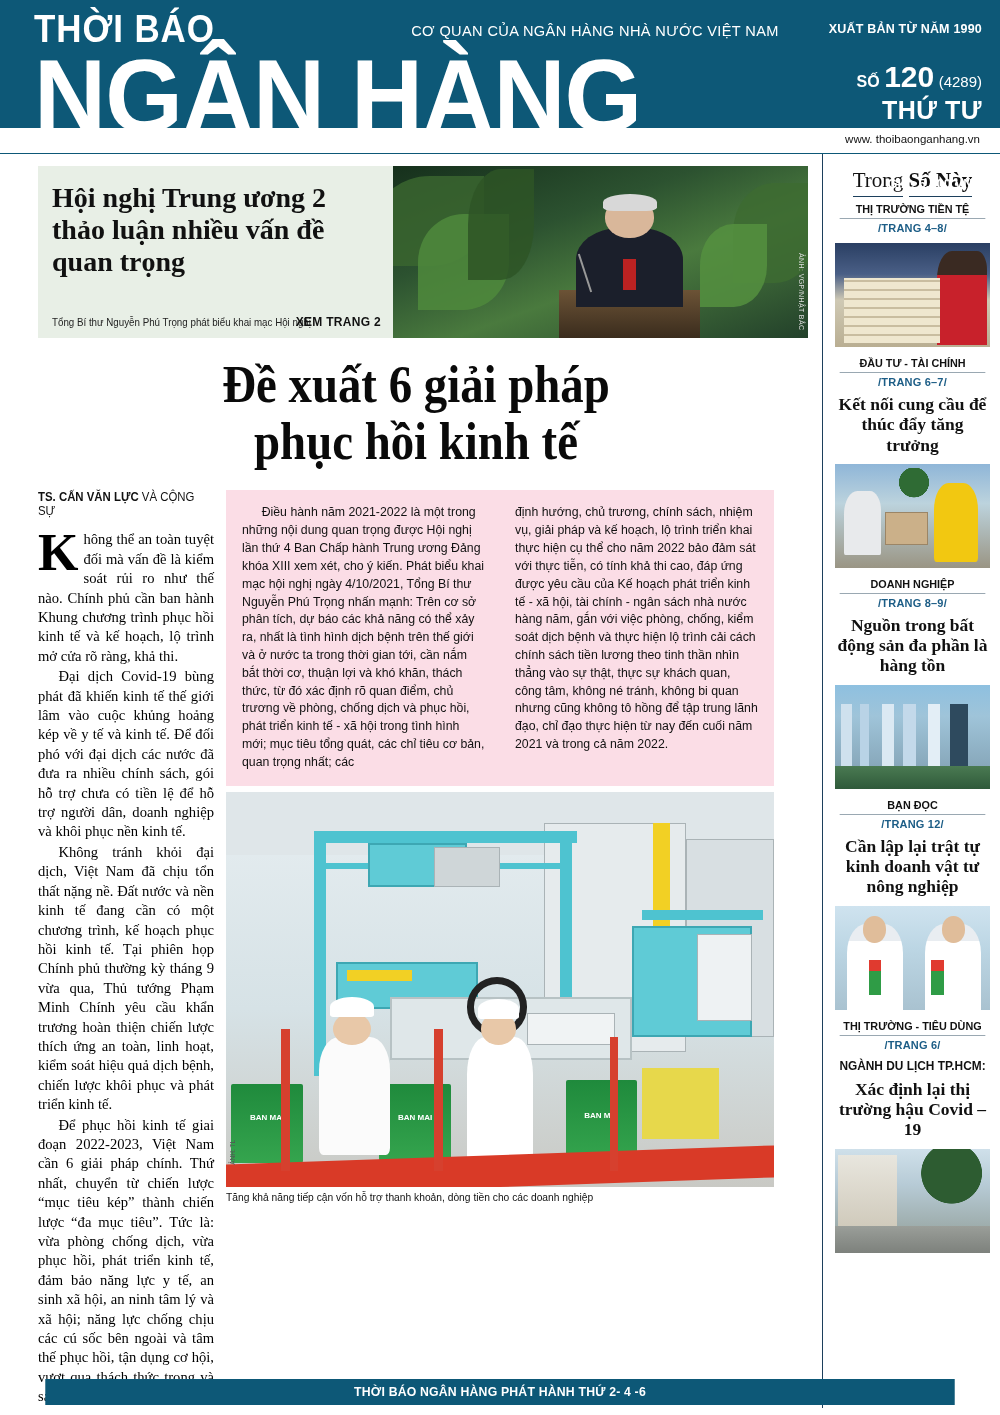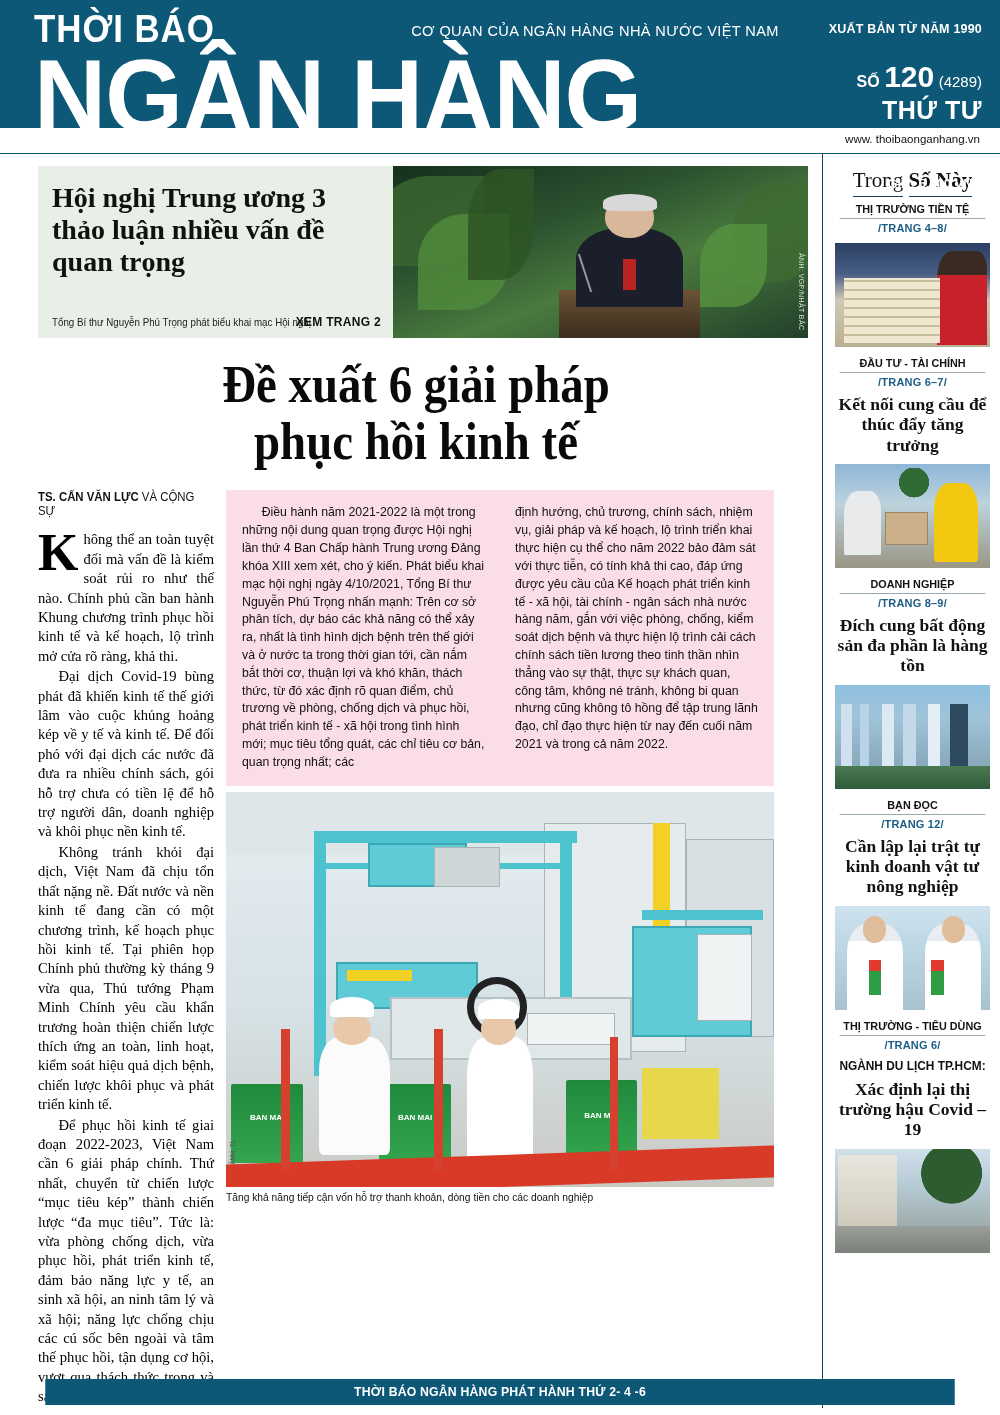--- a/index.html
+++ b/index.html
@@ -348,21 +348,21 @@
 <div class="urlbar">
   <div class="u">www. thoibaonganhang.vn</div>
 </div>
 
 <div class="page">
 
   <div class="left-col">
 
     <div class="feature">
       <div class="feature-text">
-        <div class="feature-head">Hội nghị Trung ương 3 thảo luận nhiều vấn đề quan trọng</div>
+        <div class="feature-head">Hội nghị Trung ương 2 thảo luận nhiều vấn đề quan trọng</div>
         <div class="feature-cap">Tổng Bí thư Nguyễn Phú Trọng phát biểu khai mạc Hội nghị</div>
         <div class="feature-xem">XEM TRANG 2</div>
       </div>
       <div class="feature-photo">
         <div class="portrait">
           <div class="leaf" style="left:-4%;top:6%;width:26%;height:52%;background:#39652f;"></div>
           <div class="leaf" style="left:6%;top:28%;width:22%;height:56%;background:#4f8a3c;"></div>
           <div class="leaf" style="left:18%;top:2%;width:16%;height:64%;background:#2e5526;"></div>
           <div class="leaf" style="right:-2%;top:10%;width:20%;height:58%;background:#3d6b31;"></div>
           <div class="leaf" style="right:10%;top:34%;width:16%;height:48%;background:#55913f;"></div>
@@ -478,21 +478,21 @@
         <div class="palm"></div>
           <div class="lman"></div>
           <div class="box"></div>
           <div class="yellowman"></div>
       </div>
     </div>
 
     <div class="sb-block">
       <div class="sb-kicker">DOANH NGHIỆP</div>
       <div class="sb-page">/TRANG 8–9/</div>
-      <div class="sb-head">Đích cung bất động sản đa phần là hàng tồn</div>
+      <div class="sb-head">Nguồn trong bất động sản đa phần là hàng tồn</div>
       <div class="sb-photo ph-city">
         <div class="sky"></div>
           <div class="green"></div>
       </div>
     </div>
 
     <div class="sb-block">
       <div class="sb-kicker">BẠN ĐỌC</div>
       <div class="sb-page">/TRANG 12/</div>
       <div class="sb-head">Cần lập lại trật tự kinh doanh vật tư nông nghiệp</div>

